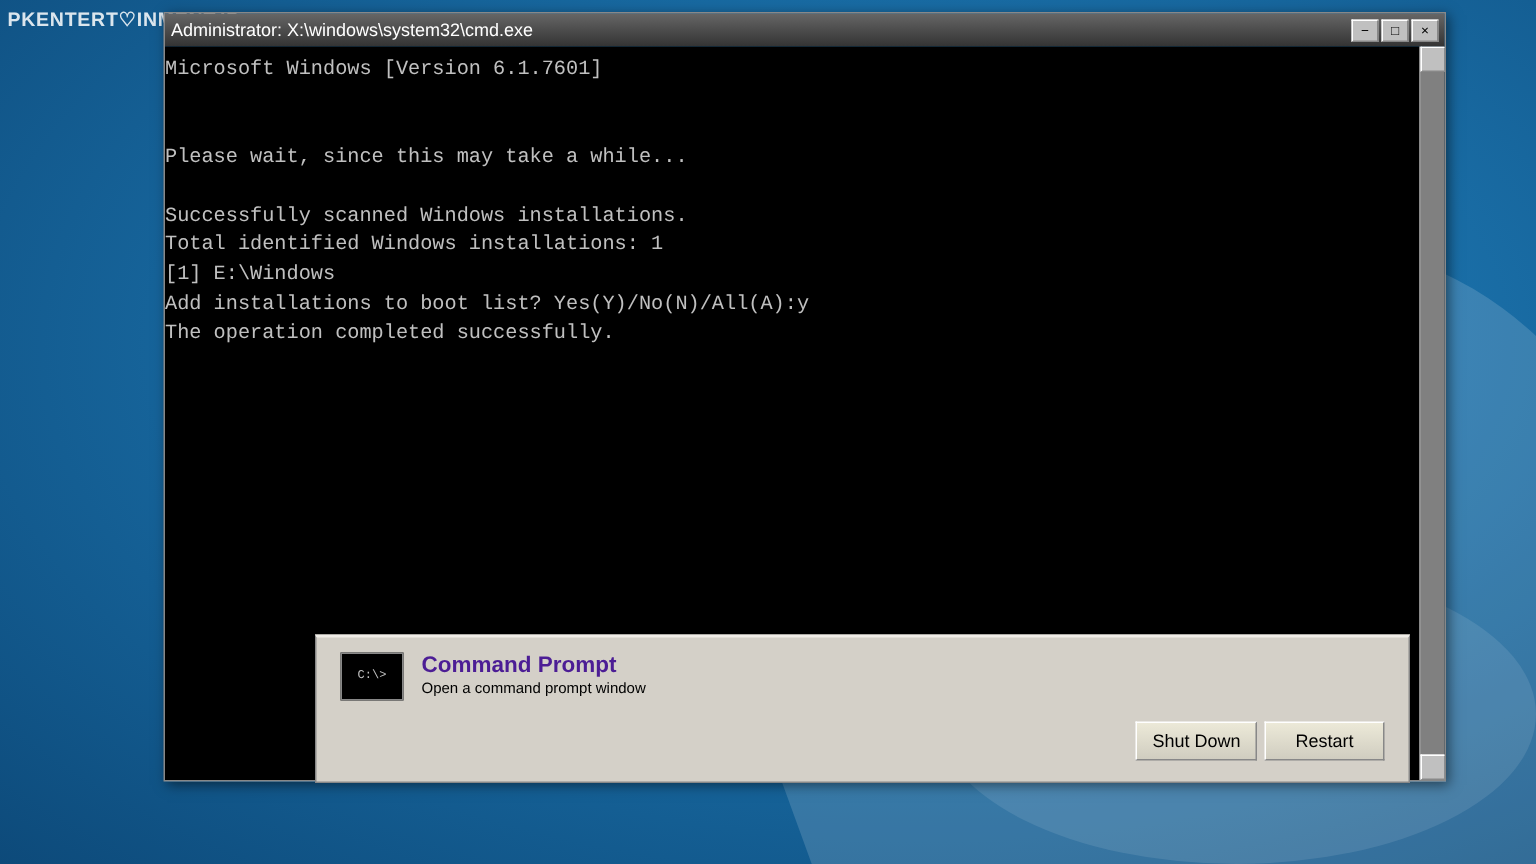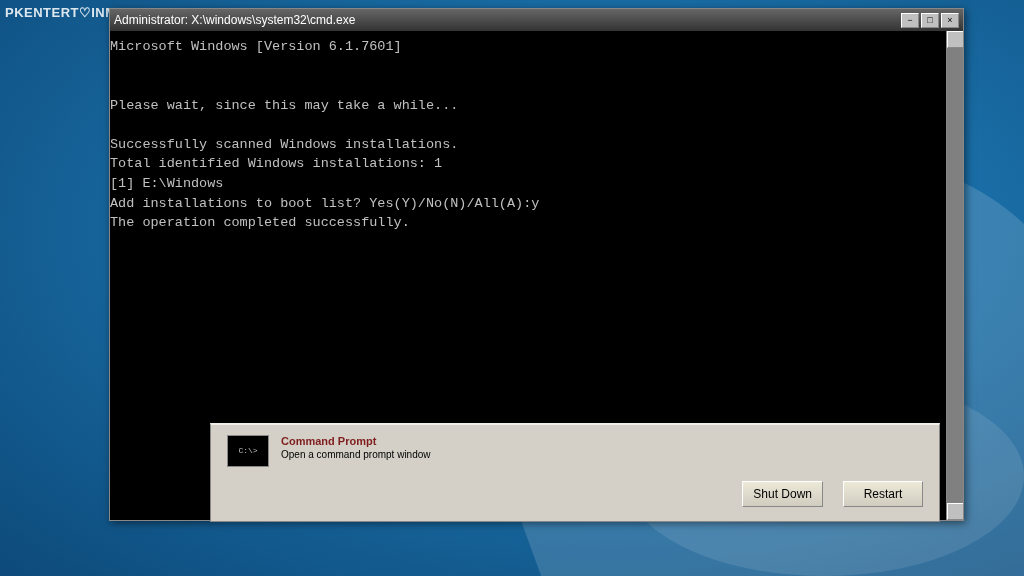--- a/index.html
+++ b/index.html
@@ -179,37 +179,37 @@
       font-family: 'Courier New', monospace;
       font-size: 8px;
       line-height: 1.2;
     }
 
     .panel-text {
       flex: 1;
     }
 
     .panel-title {
-      color: #7f1d1d;
-      font-size: 11px;
+      color: #4c1d95;
+      font-size: 15px;
       font-weight: bold;
       cursor: pointer;
       text-decoration: none;
     }
 
     .panel-desc {
       color: #000;
       font-size: 10px;
       margin-top: 2px;
     }
 
     .panel-buttons {
       display: flex;
       justify-content: flex-end;
-      gap: 20px;
+      gap: 5px;
     }
 
     .panel-btn {
       min-width: 80px;
       height: 26px;
       background: linear-gradient(to bottom, #ece9d8, #d0cdc0);
       border: 1px solid #888;
       border-top-color: #fff;
       border-left-color: #fff;
       font-size: 12px;

